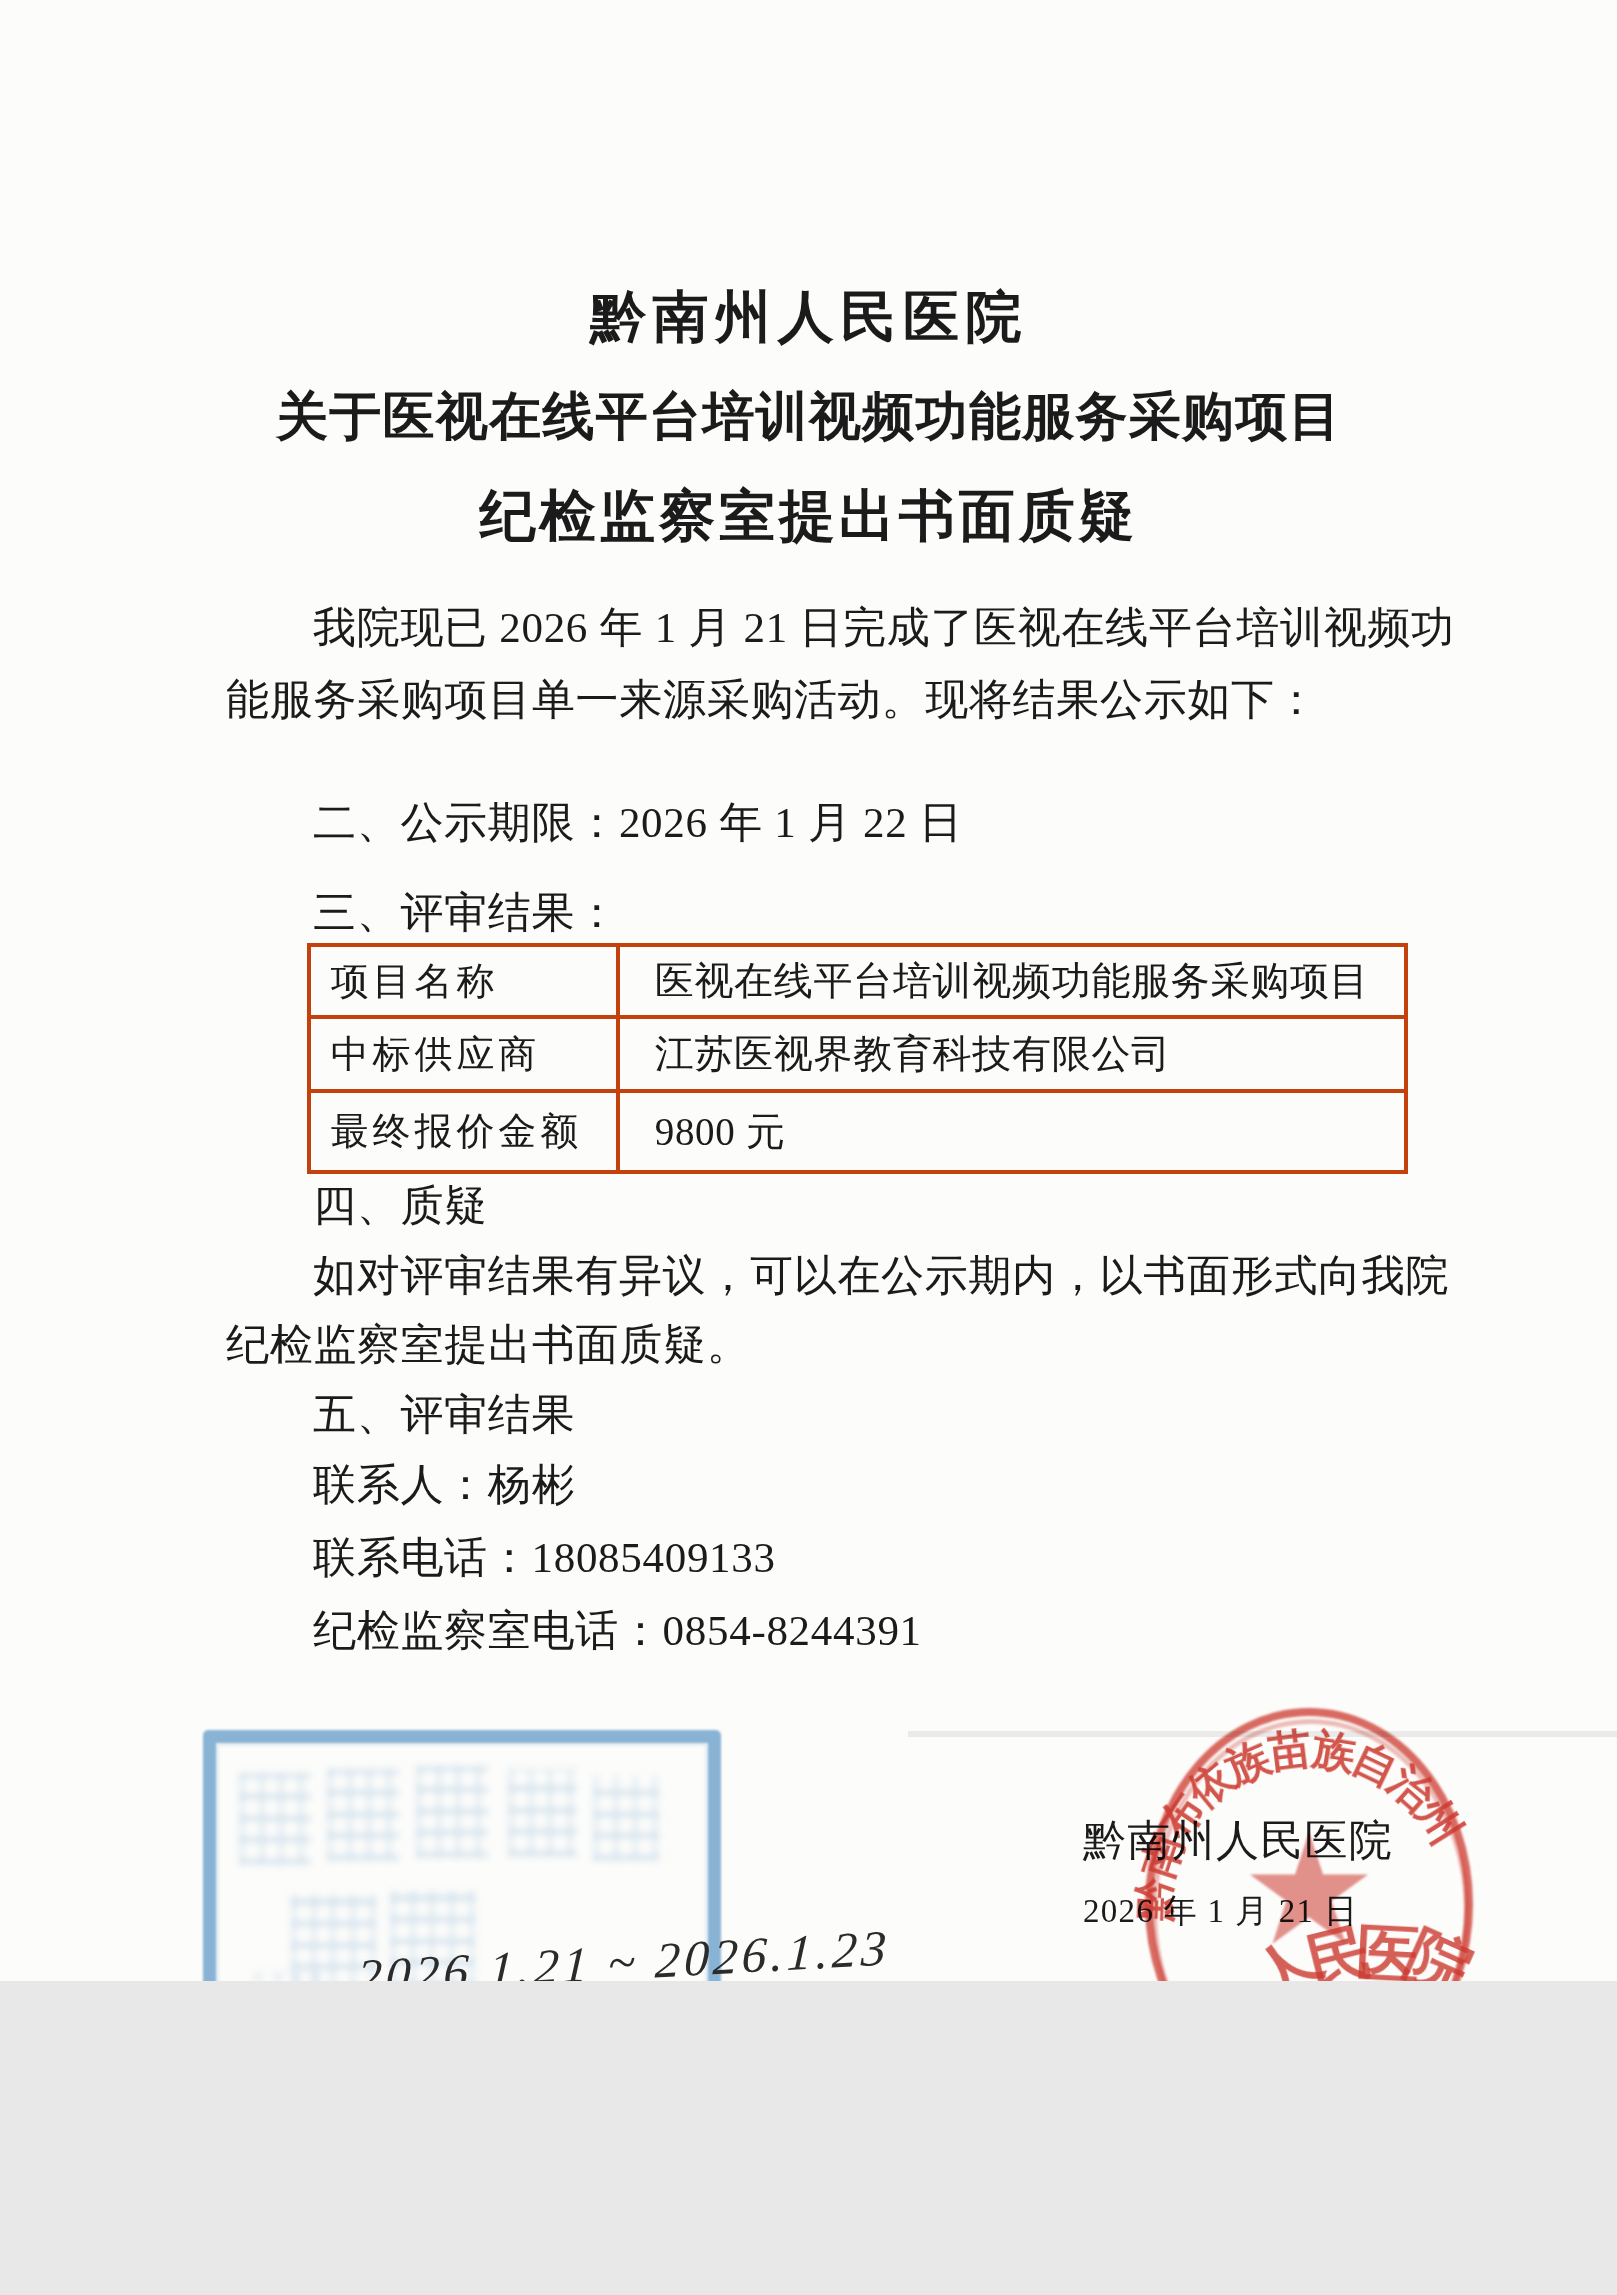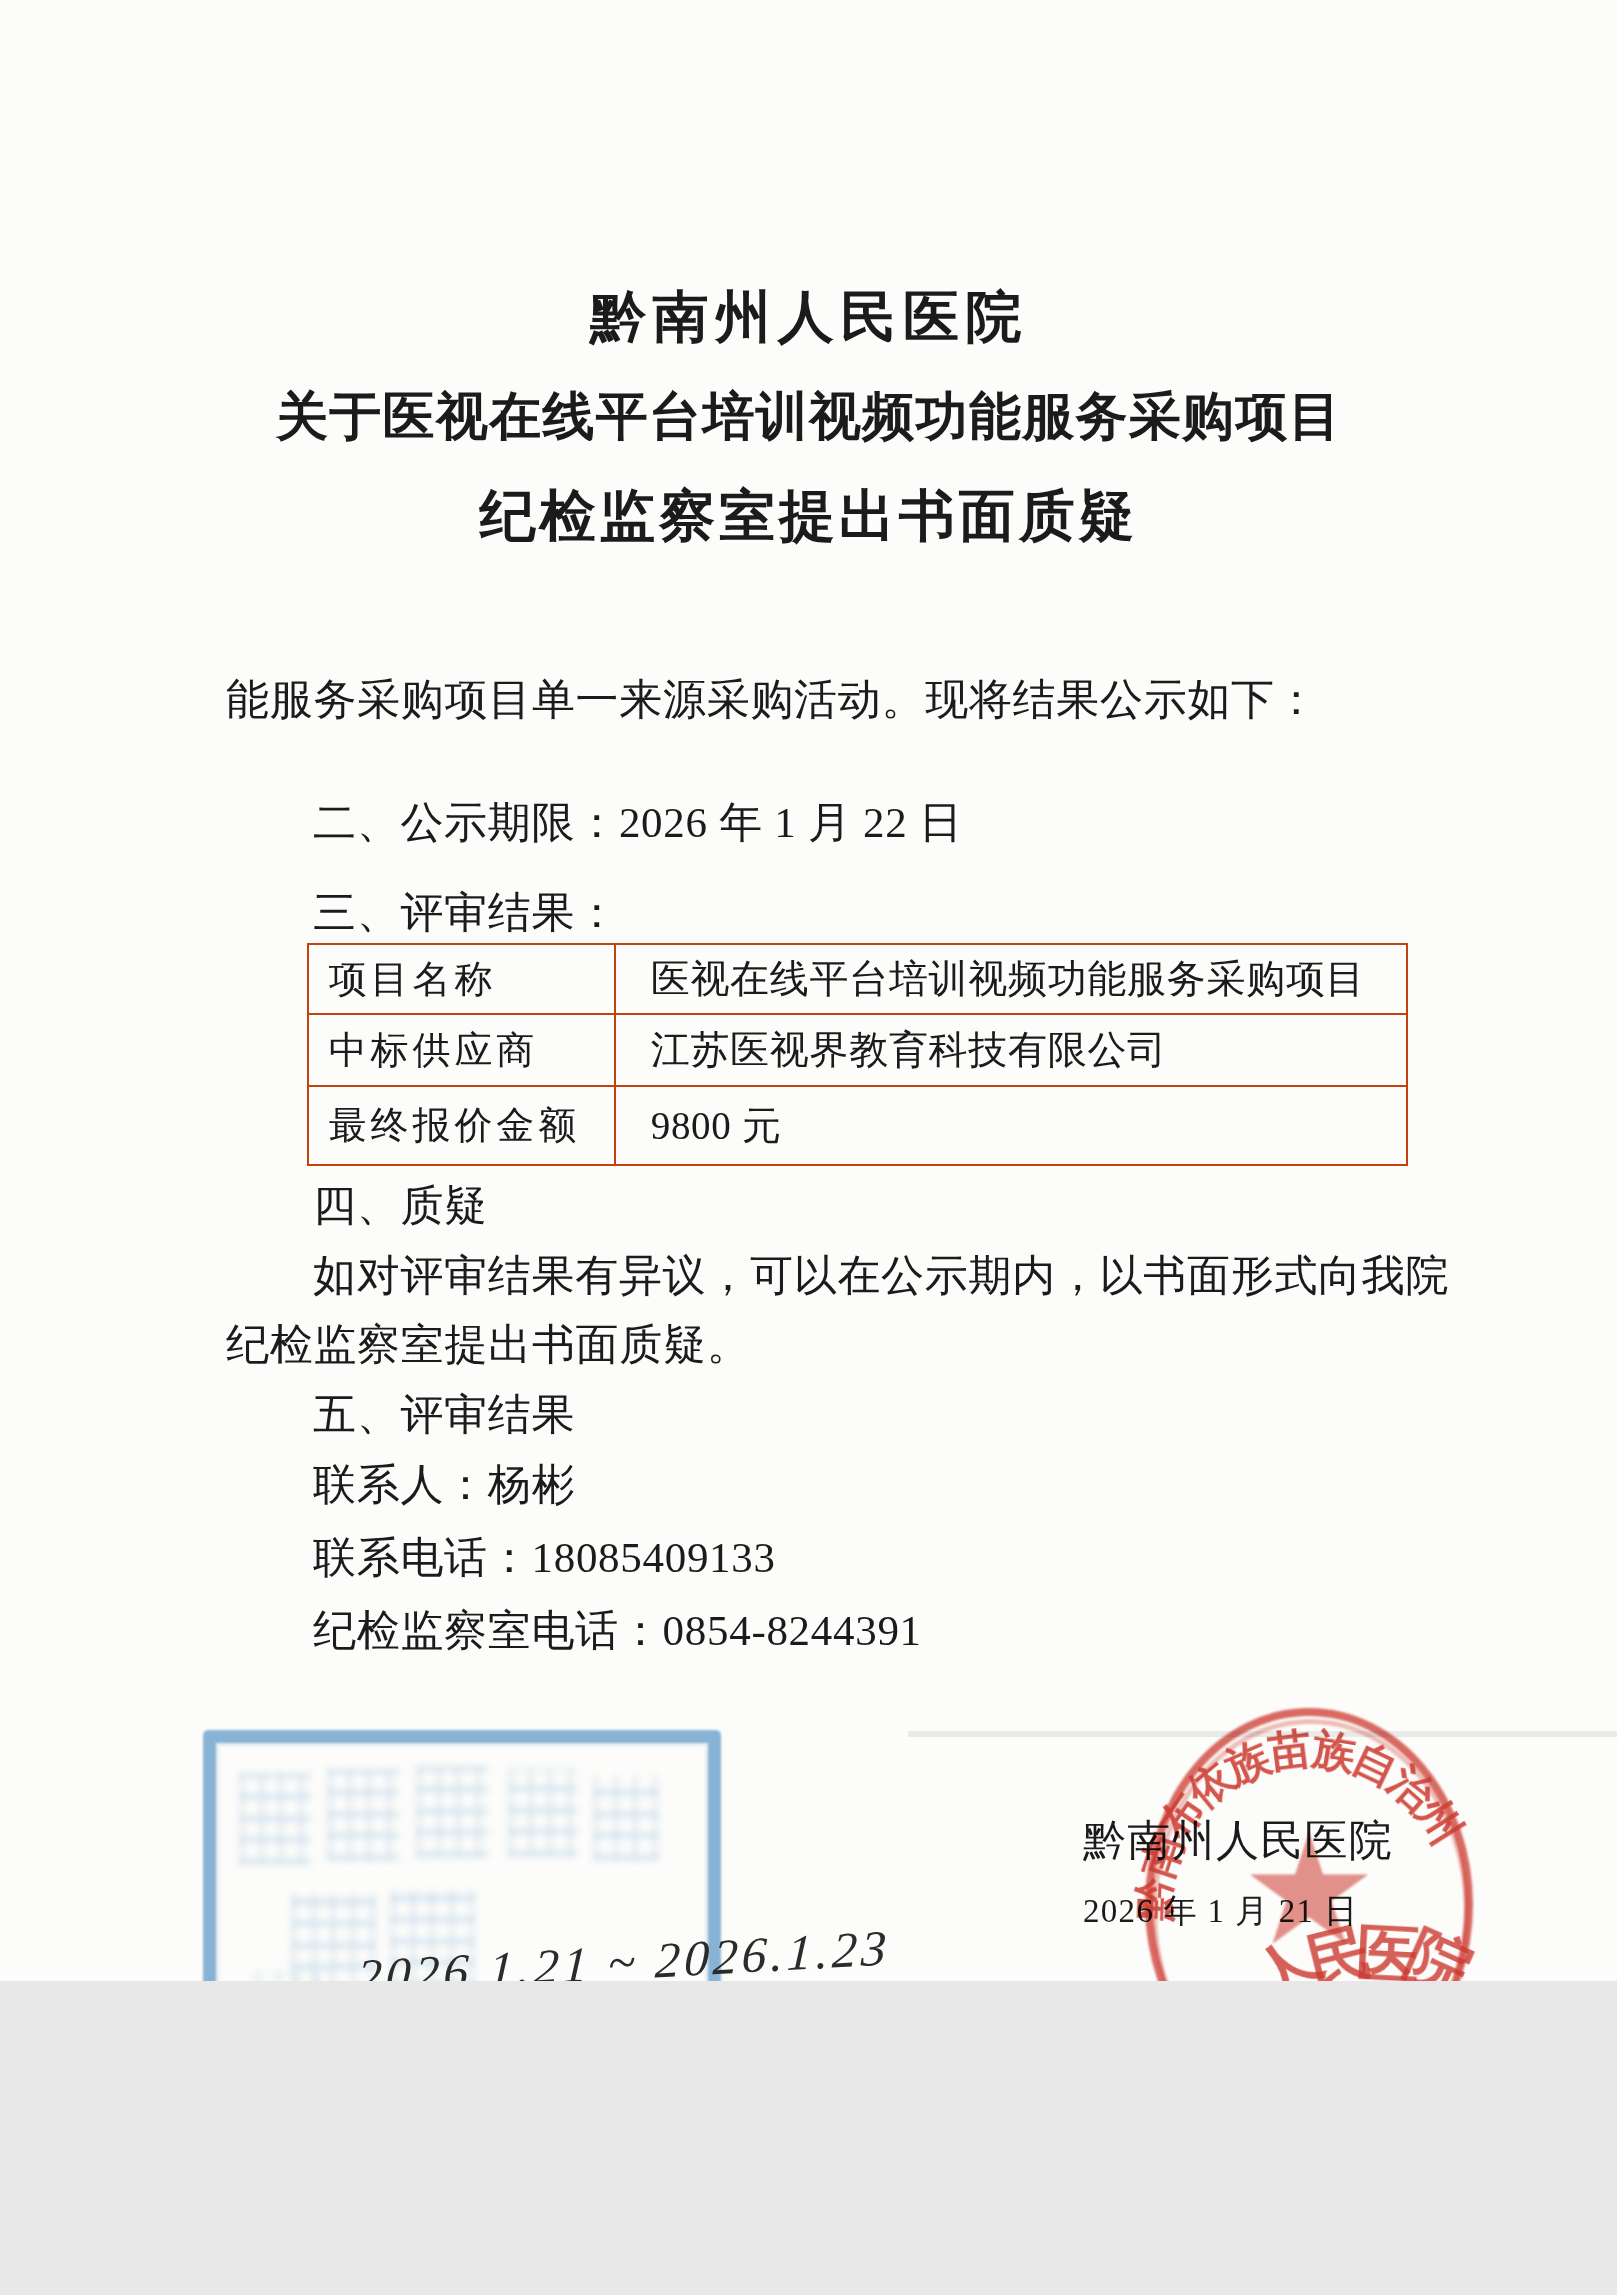--- a/index.html
+++ b/index.html
@@ -31,21 +31,21 @@
     letter-spacing:0.7px;
   }
   
   .result-table{
     position:absolute;left:307px;top:943px;
     width:1101px;height:216px;
     border-collapse:collapse;
     table-layout:fixed;
   }
   .result-table td{
-    border:2px solid #c2410c;
+    border:4px solid #c2410c;
     vertical-align:middle;
     overflow:hidden;
   }
   .result-table tr:nth-child(1) td{height:66px;}
   .result-table tr:nth-child(2) td{height:68px;}
   .result-table tr:nth-child(3) td{height:75px;}
   .c-label{
     width:284px;
     padding-left:19.7px;
     font-size:38px;letter-spacing:3.9px;
@@ -154,20 +154,21 @@
 </style>
 </head>
 <body>
 
 <div class="page">
 
   <div class="title t1">黔南州人民医院</div>
   <div class="title t2">关于医视在线平台培训视频功能服务采购项目</div>
   <div class="title t3">纪检监察室提出书面质疑</div>
 
+  <p class="ln" style="top:603px;left:313px">我院现已 2026 年 1 月 21 日完成了医视在线平台培训视频功</p>
   <p class="ln" style="top:675px;left:226px">能服务采购项目单一来源采购活动。现将结果公示如下：</p>
 
   <p class="ln" style="top:798px;left:313px">二、公示期限：2026 年 1 月 22 日</p>
   <p class="ln" style="top:888px;left:313px">三、评审结果：</p>
 
   <table class="result-table">
     <tbody>
         <tr>
       <td class="c-label">项目名称</td>
       <td class="c-value">医视在线平台培训视频功能服务采购项目</td>

